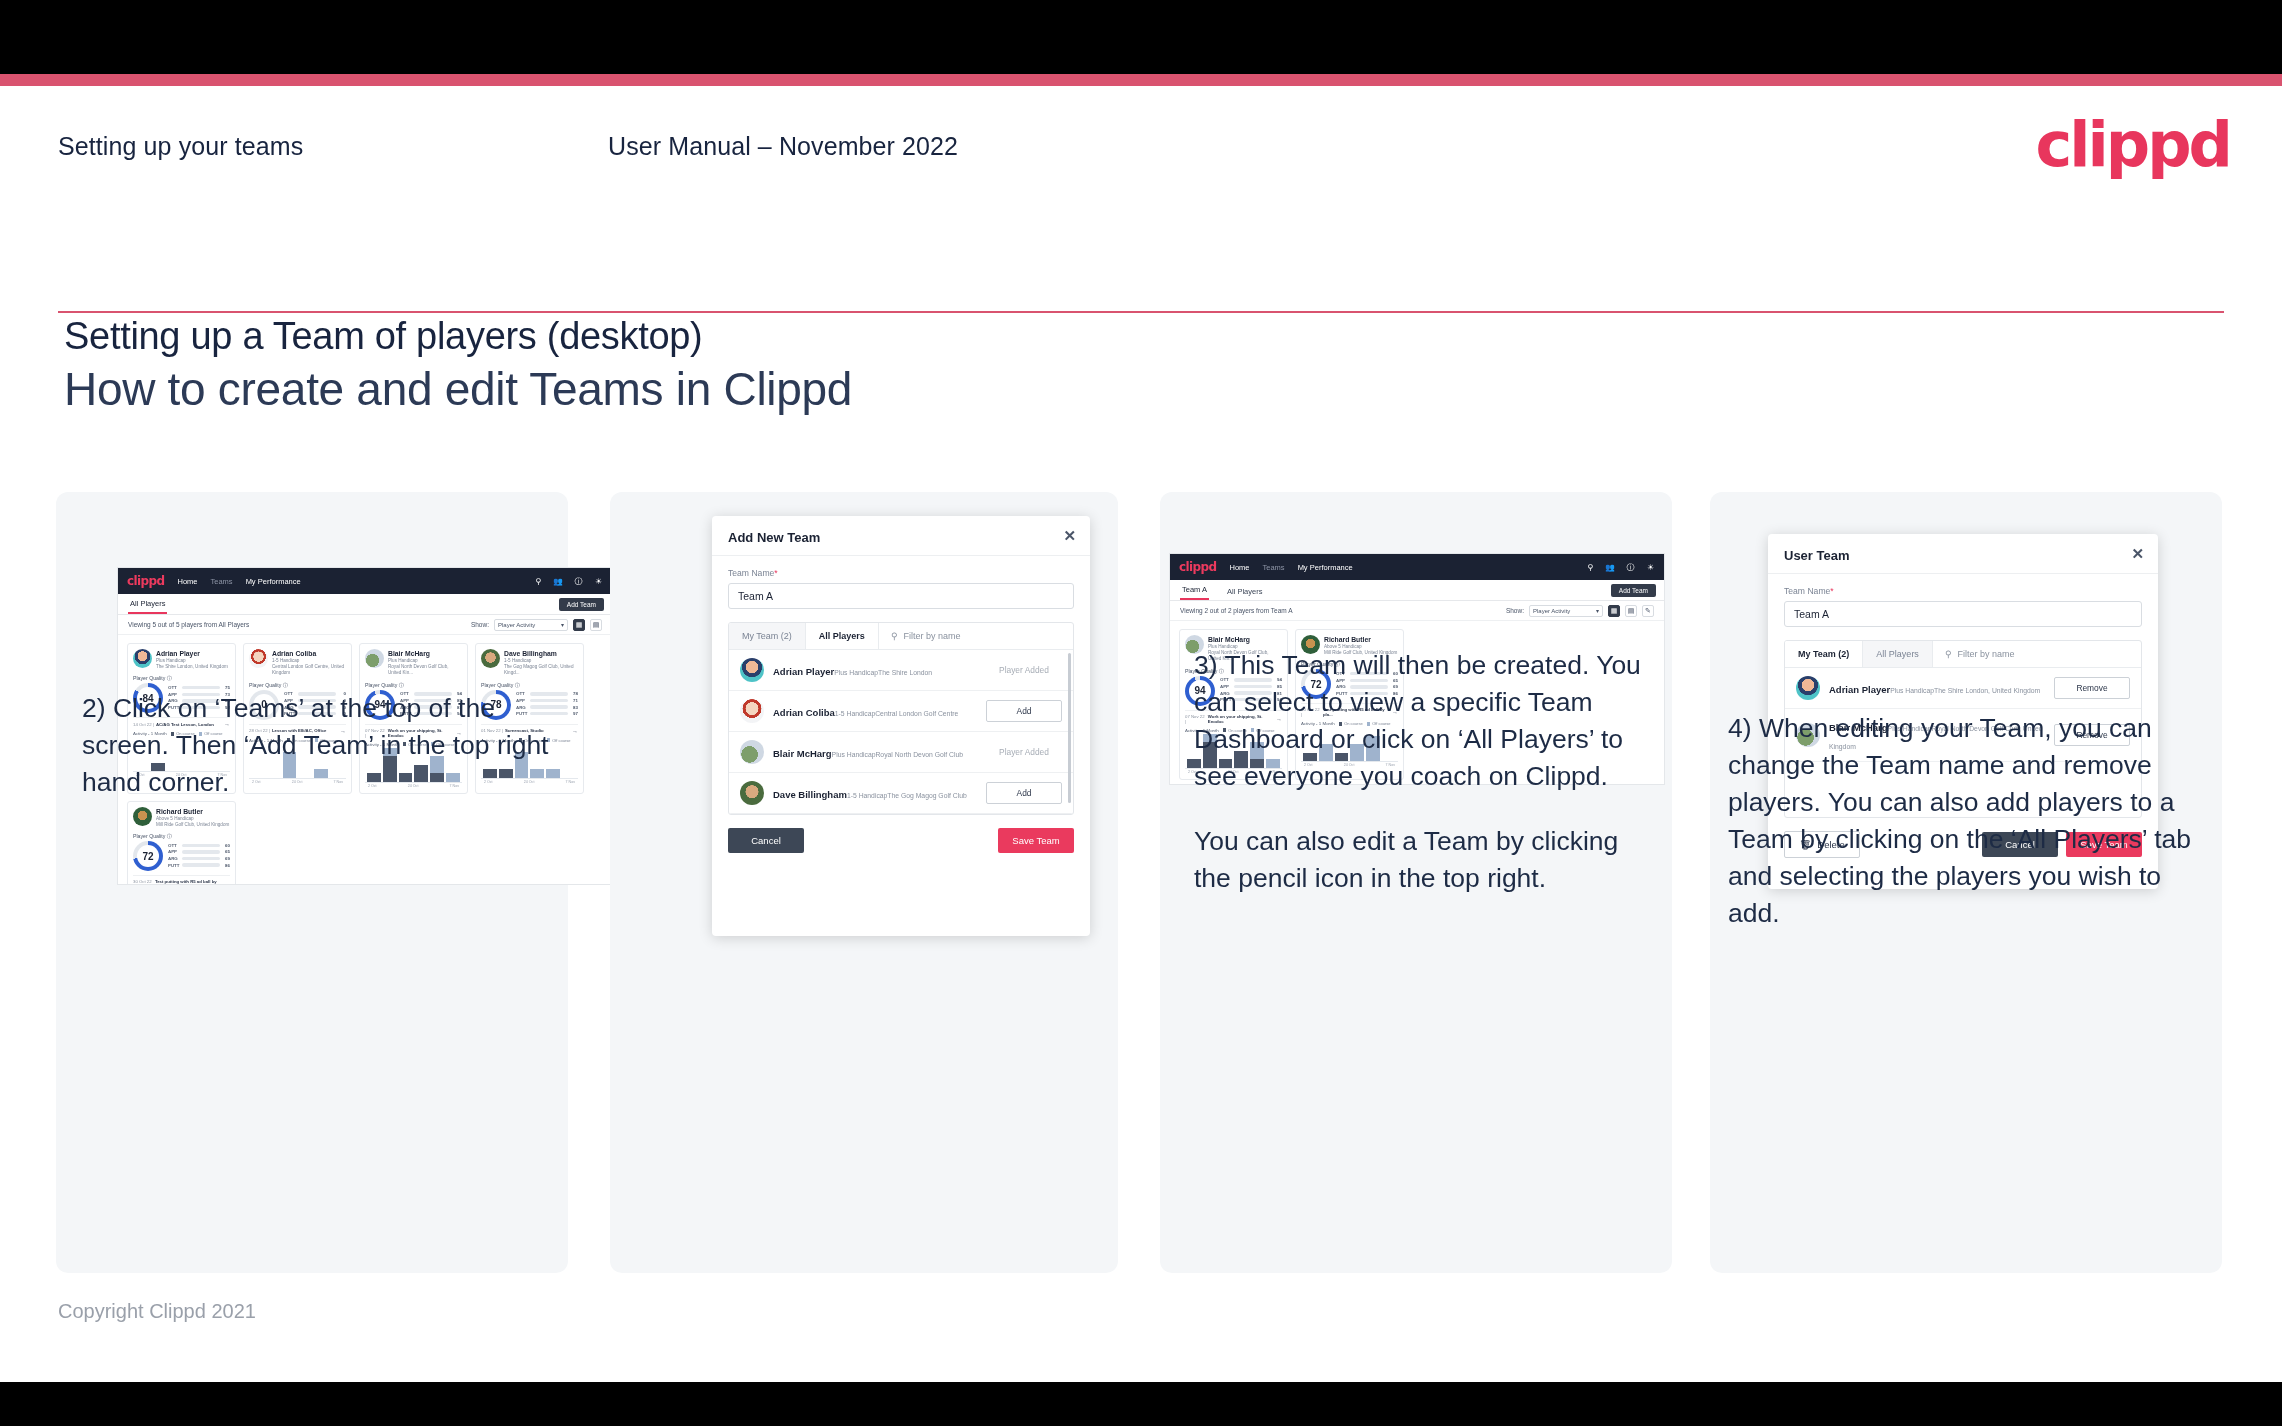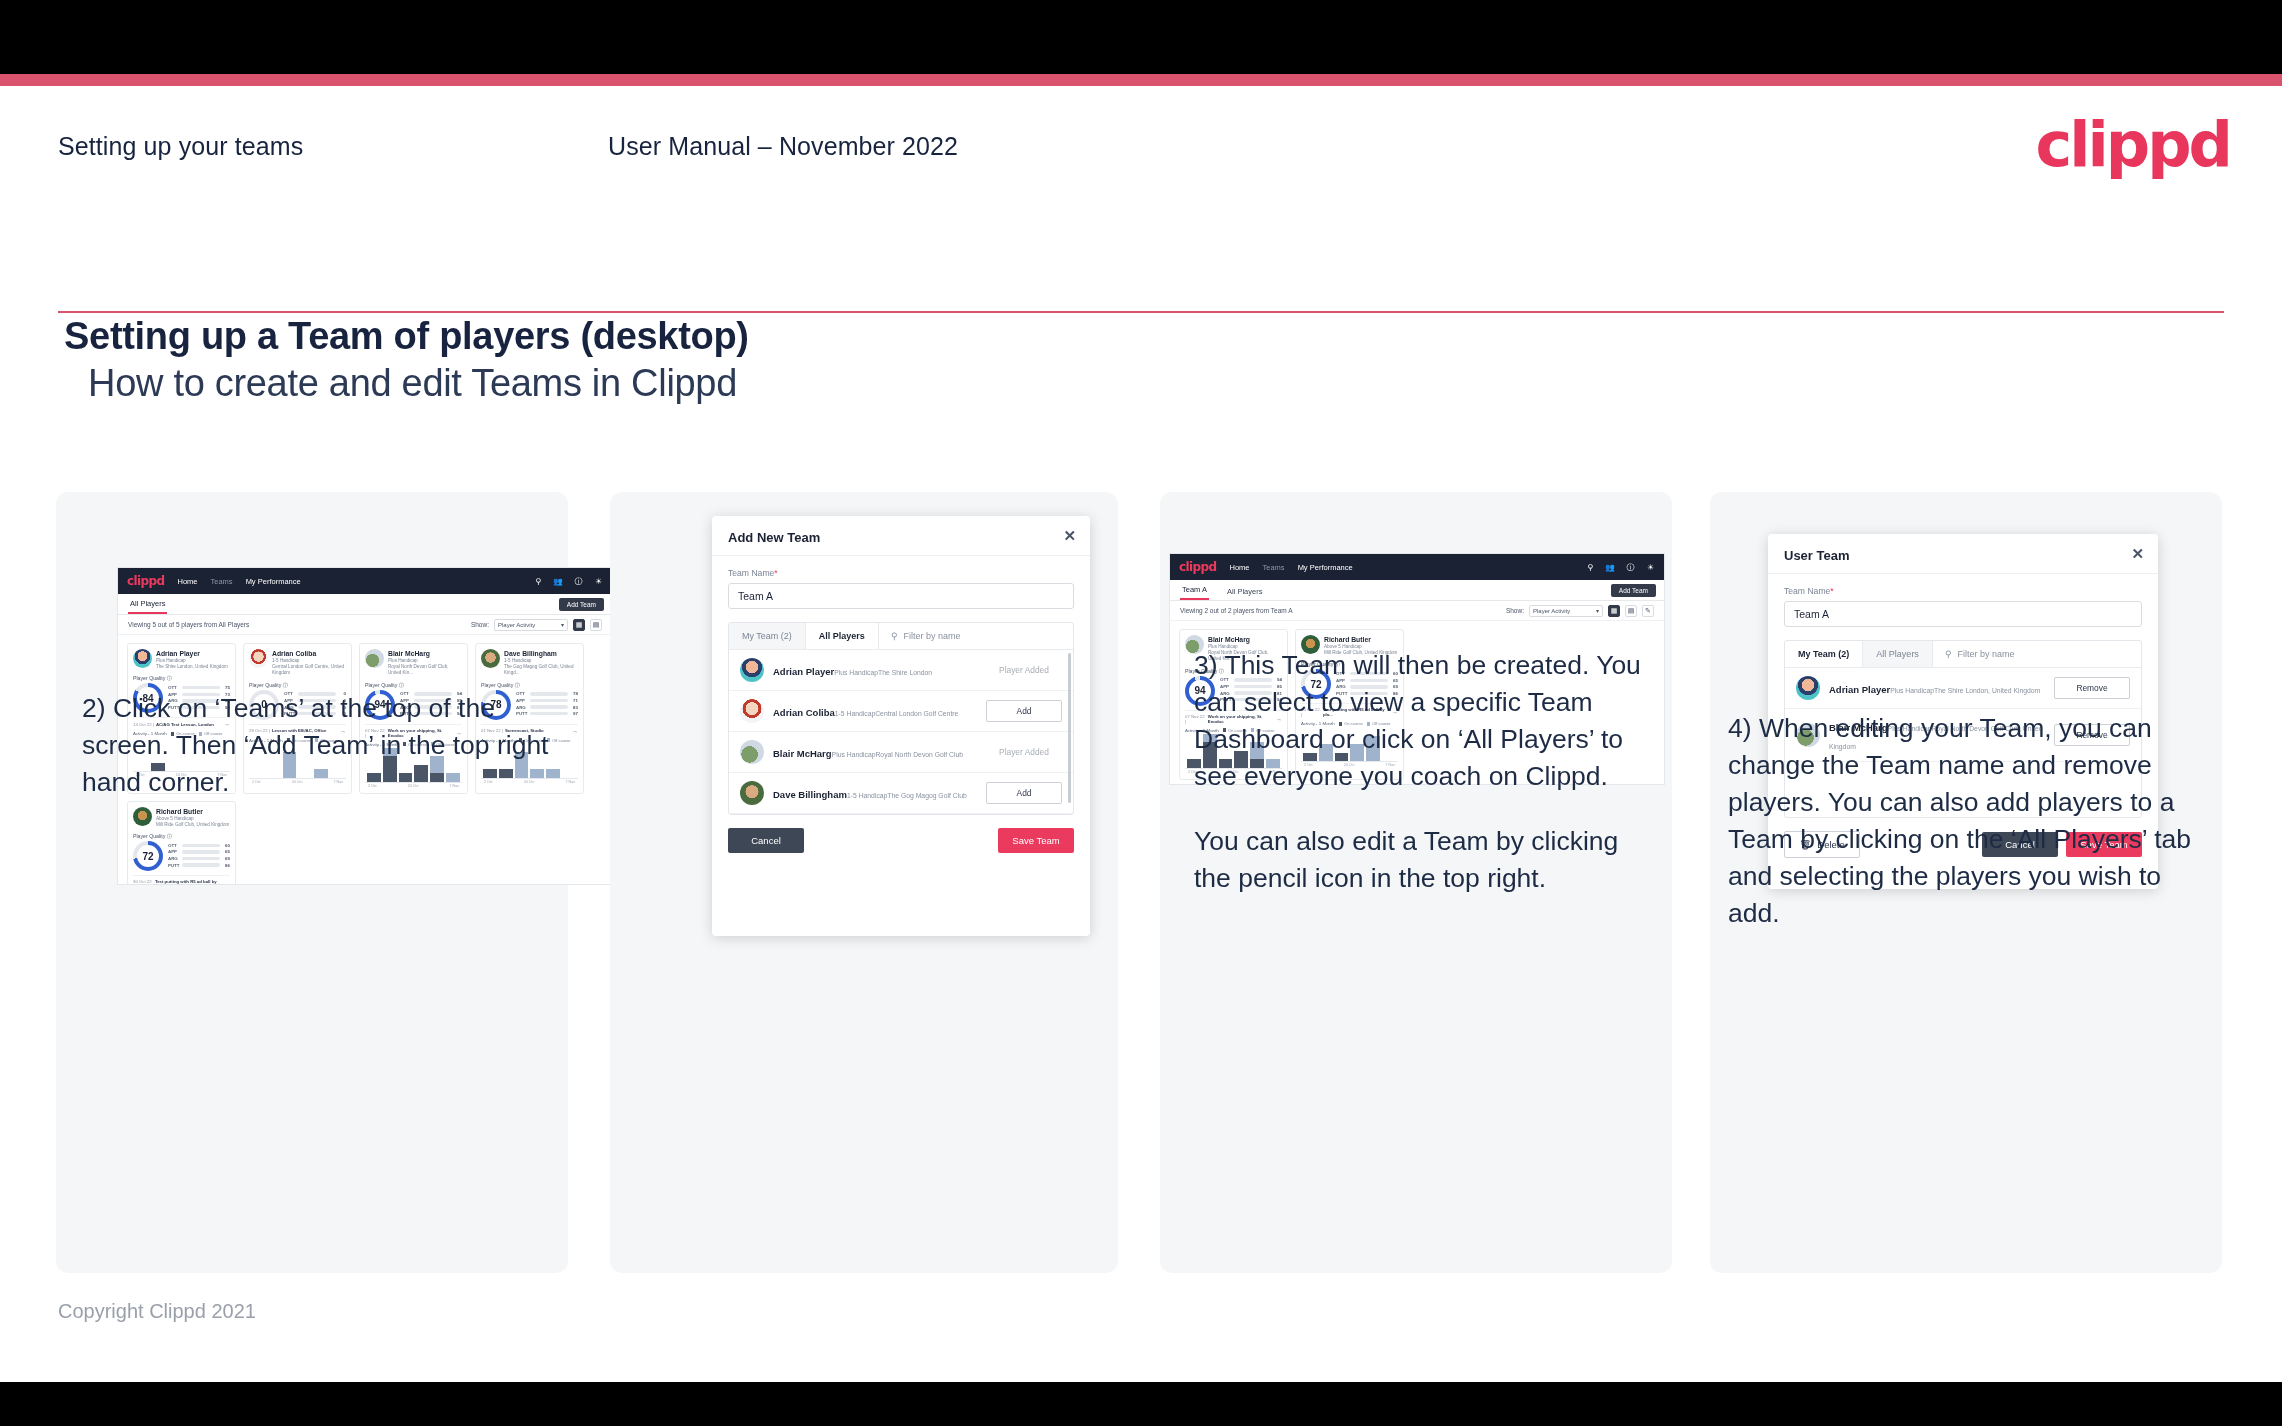--- a/index.html
+++ b/index.html
@@ -13,22 +13,22 @@
 
   
   .hdr { position:absolute; left:0; top:74px; width:2282px; height:152px; background:#fff; }
   .hdr-left { position:absolute; left:58px; top:46px; font-size:25px; color:#18243f; letter-spacing:.1px; }
   .hdr-mid { position:absolute; left:608px; top:46px; font-size:25px; color:#18243f; letter-spacing:.1px; }
   .logo { position:absolute; right:52px; top:22px; font-size:62px; font-weight:700; color:#e8365d;
           letter-spacing:-3px; font-family:"DejaVu Sans", sans-serif; }
   .hdr-rule { position:absolute; left:58px; top:225px; width:2166px; height:2px; background:#d9536f; }
 
   
-  .title1 { position:absolute; left:64px; top:303px; font-size:38px; font-weight:700; color:#18243f; letter-spacing:-.3px;}
-  .title2 { position:absolute; left:64px; top:350px; font-size:38px; font-weight:400; color:#2c3a56; letter-spacing:-.3px;margin-left:24px;}
+  .title1 { position:absolute; left:64px; top:303px; font-size:38px; font-weight:400; color:#18243f; letter-spacing:-.3px;}
+  .title2 { position:absolute; left:64px; top:350px; font-size:46px; font-weight:400; color:#2c3a56; letter-spacing:-.3px;}
 
   .copyright { position:absolute; left:58px; top:1288px; font-size:20px; color:#9aa0aa; }
 
   
   .card { position:absolute; top:480px; background:#f4f6f8; border-radius:12px; }
   .c1 { left:56px; width:512px; height:781px; }
   .c2 { left:610px; width:508px; height:781px; }
   .c3 { left:1160px; width:512px; height:781px; }
   .c4 { left:1710px; width:512px; height:781px; }
 

